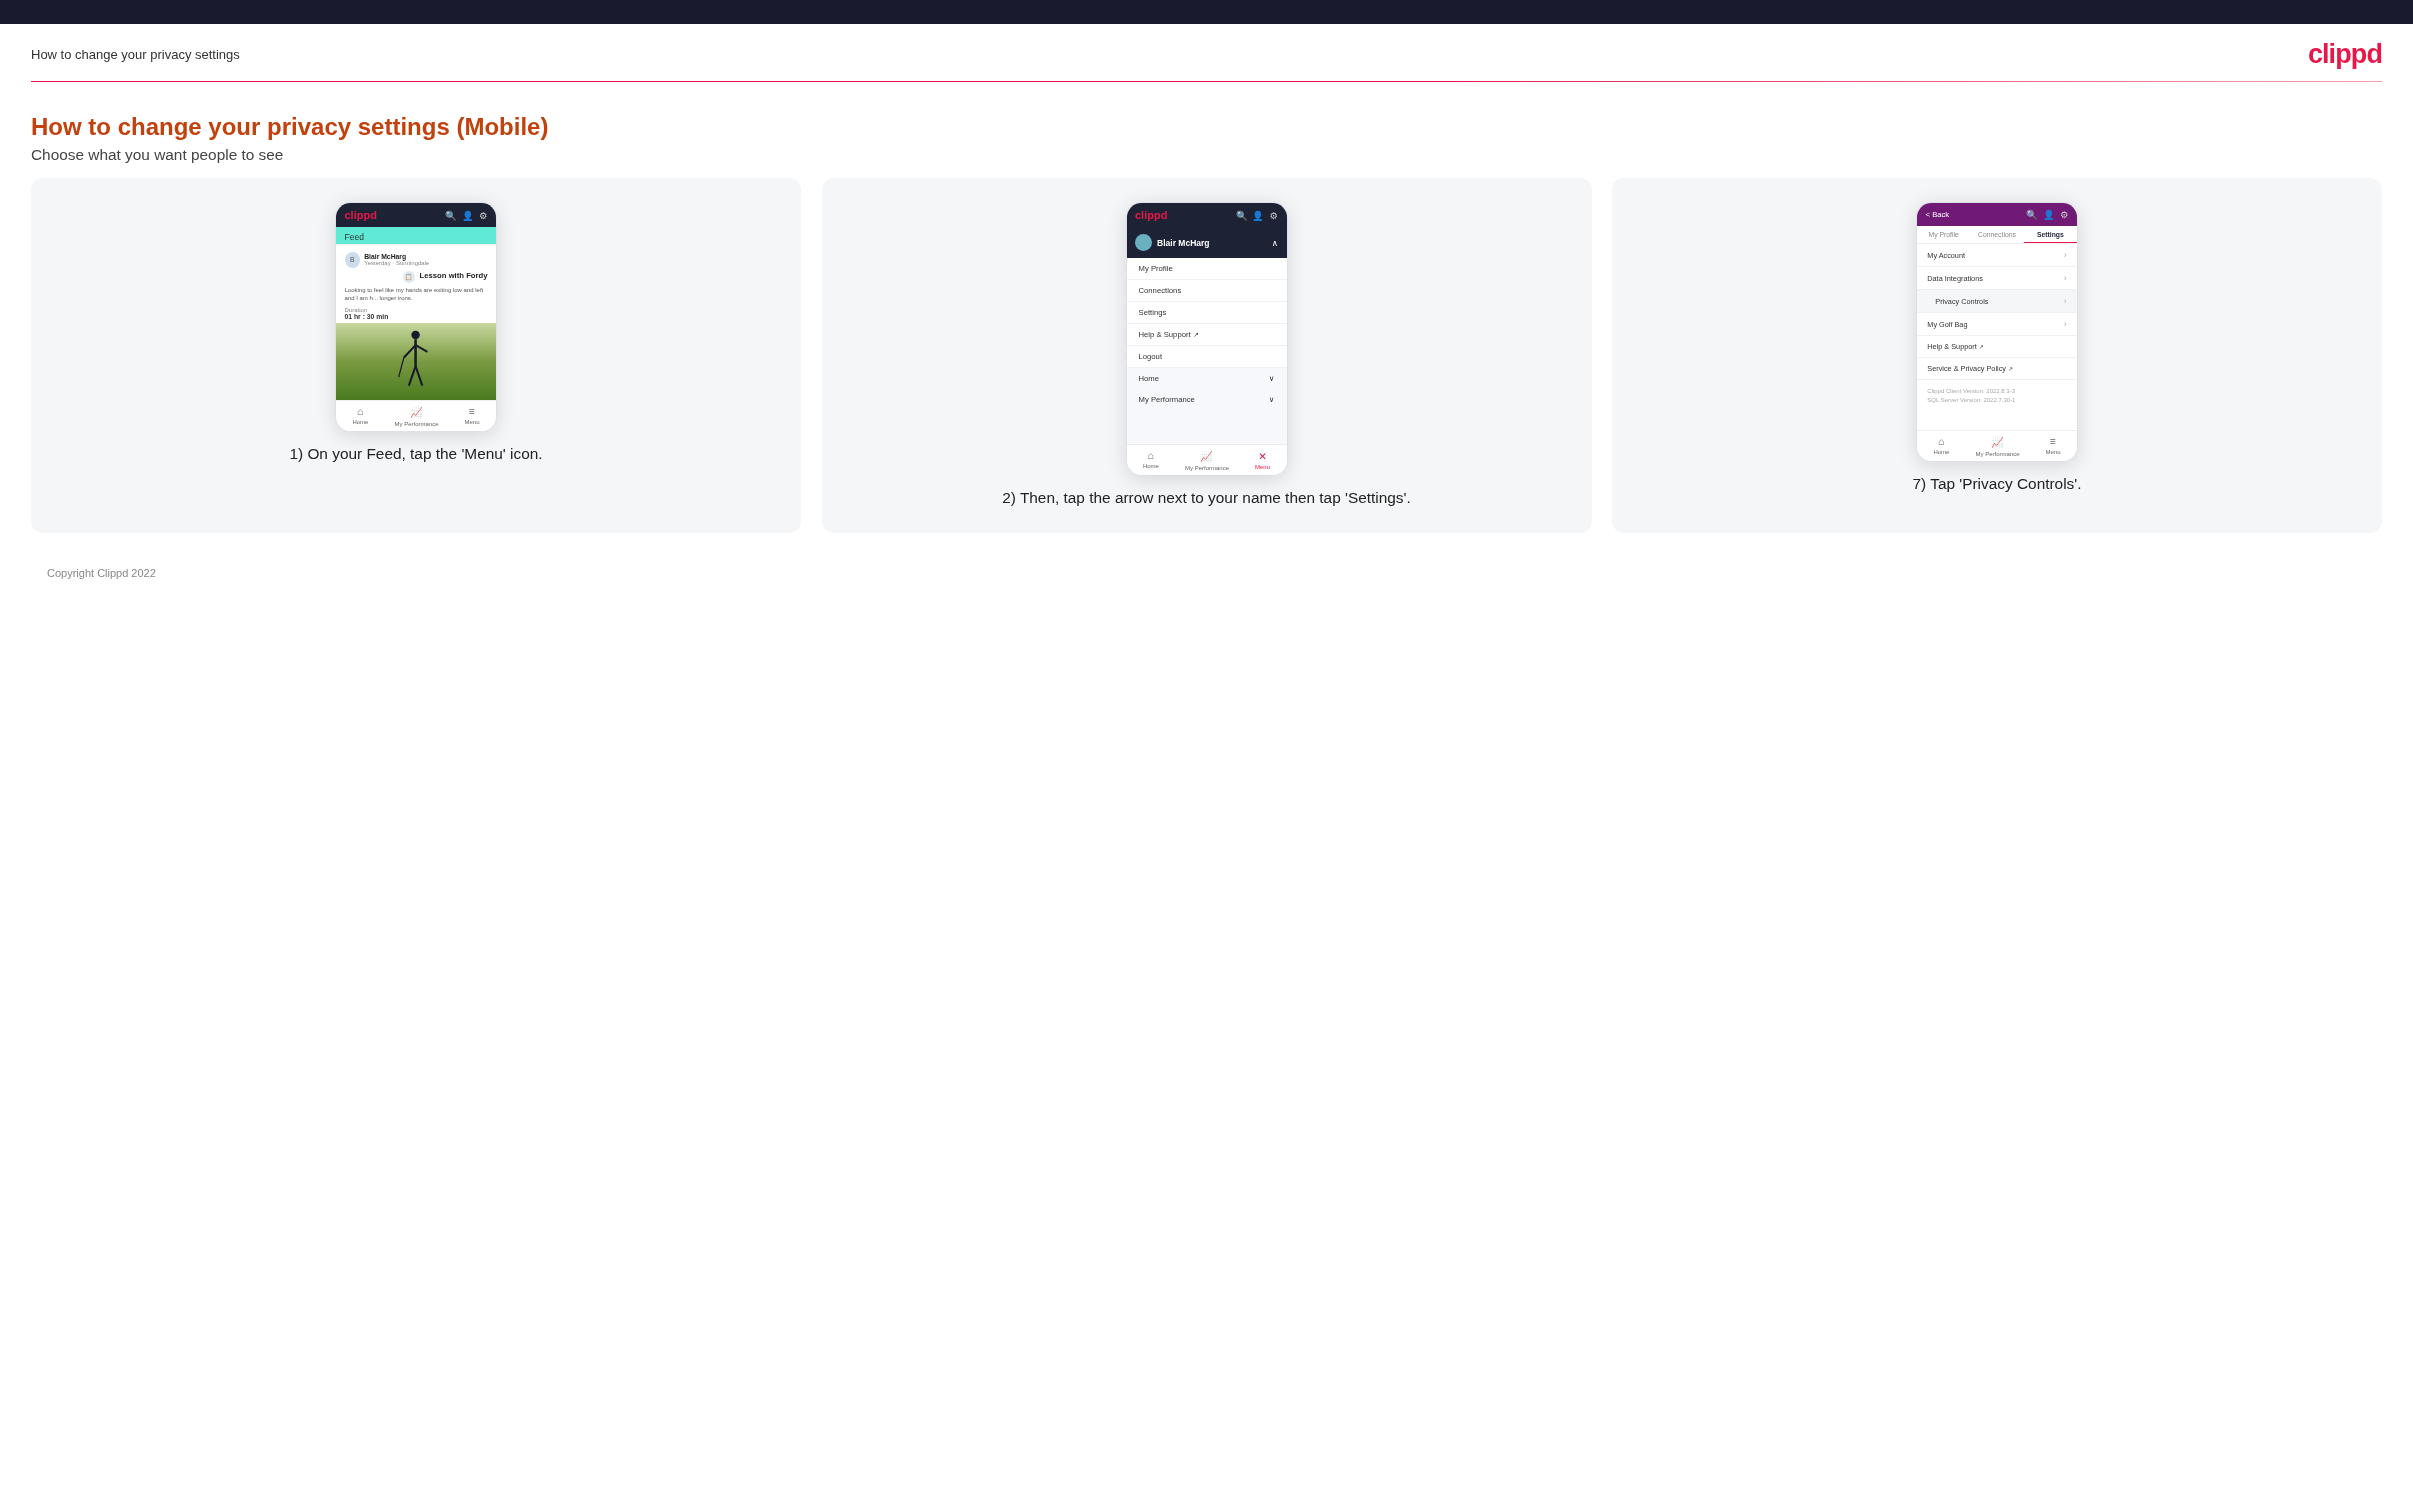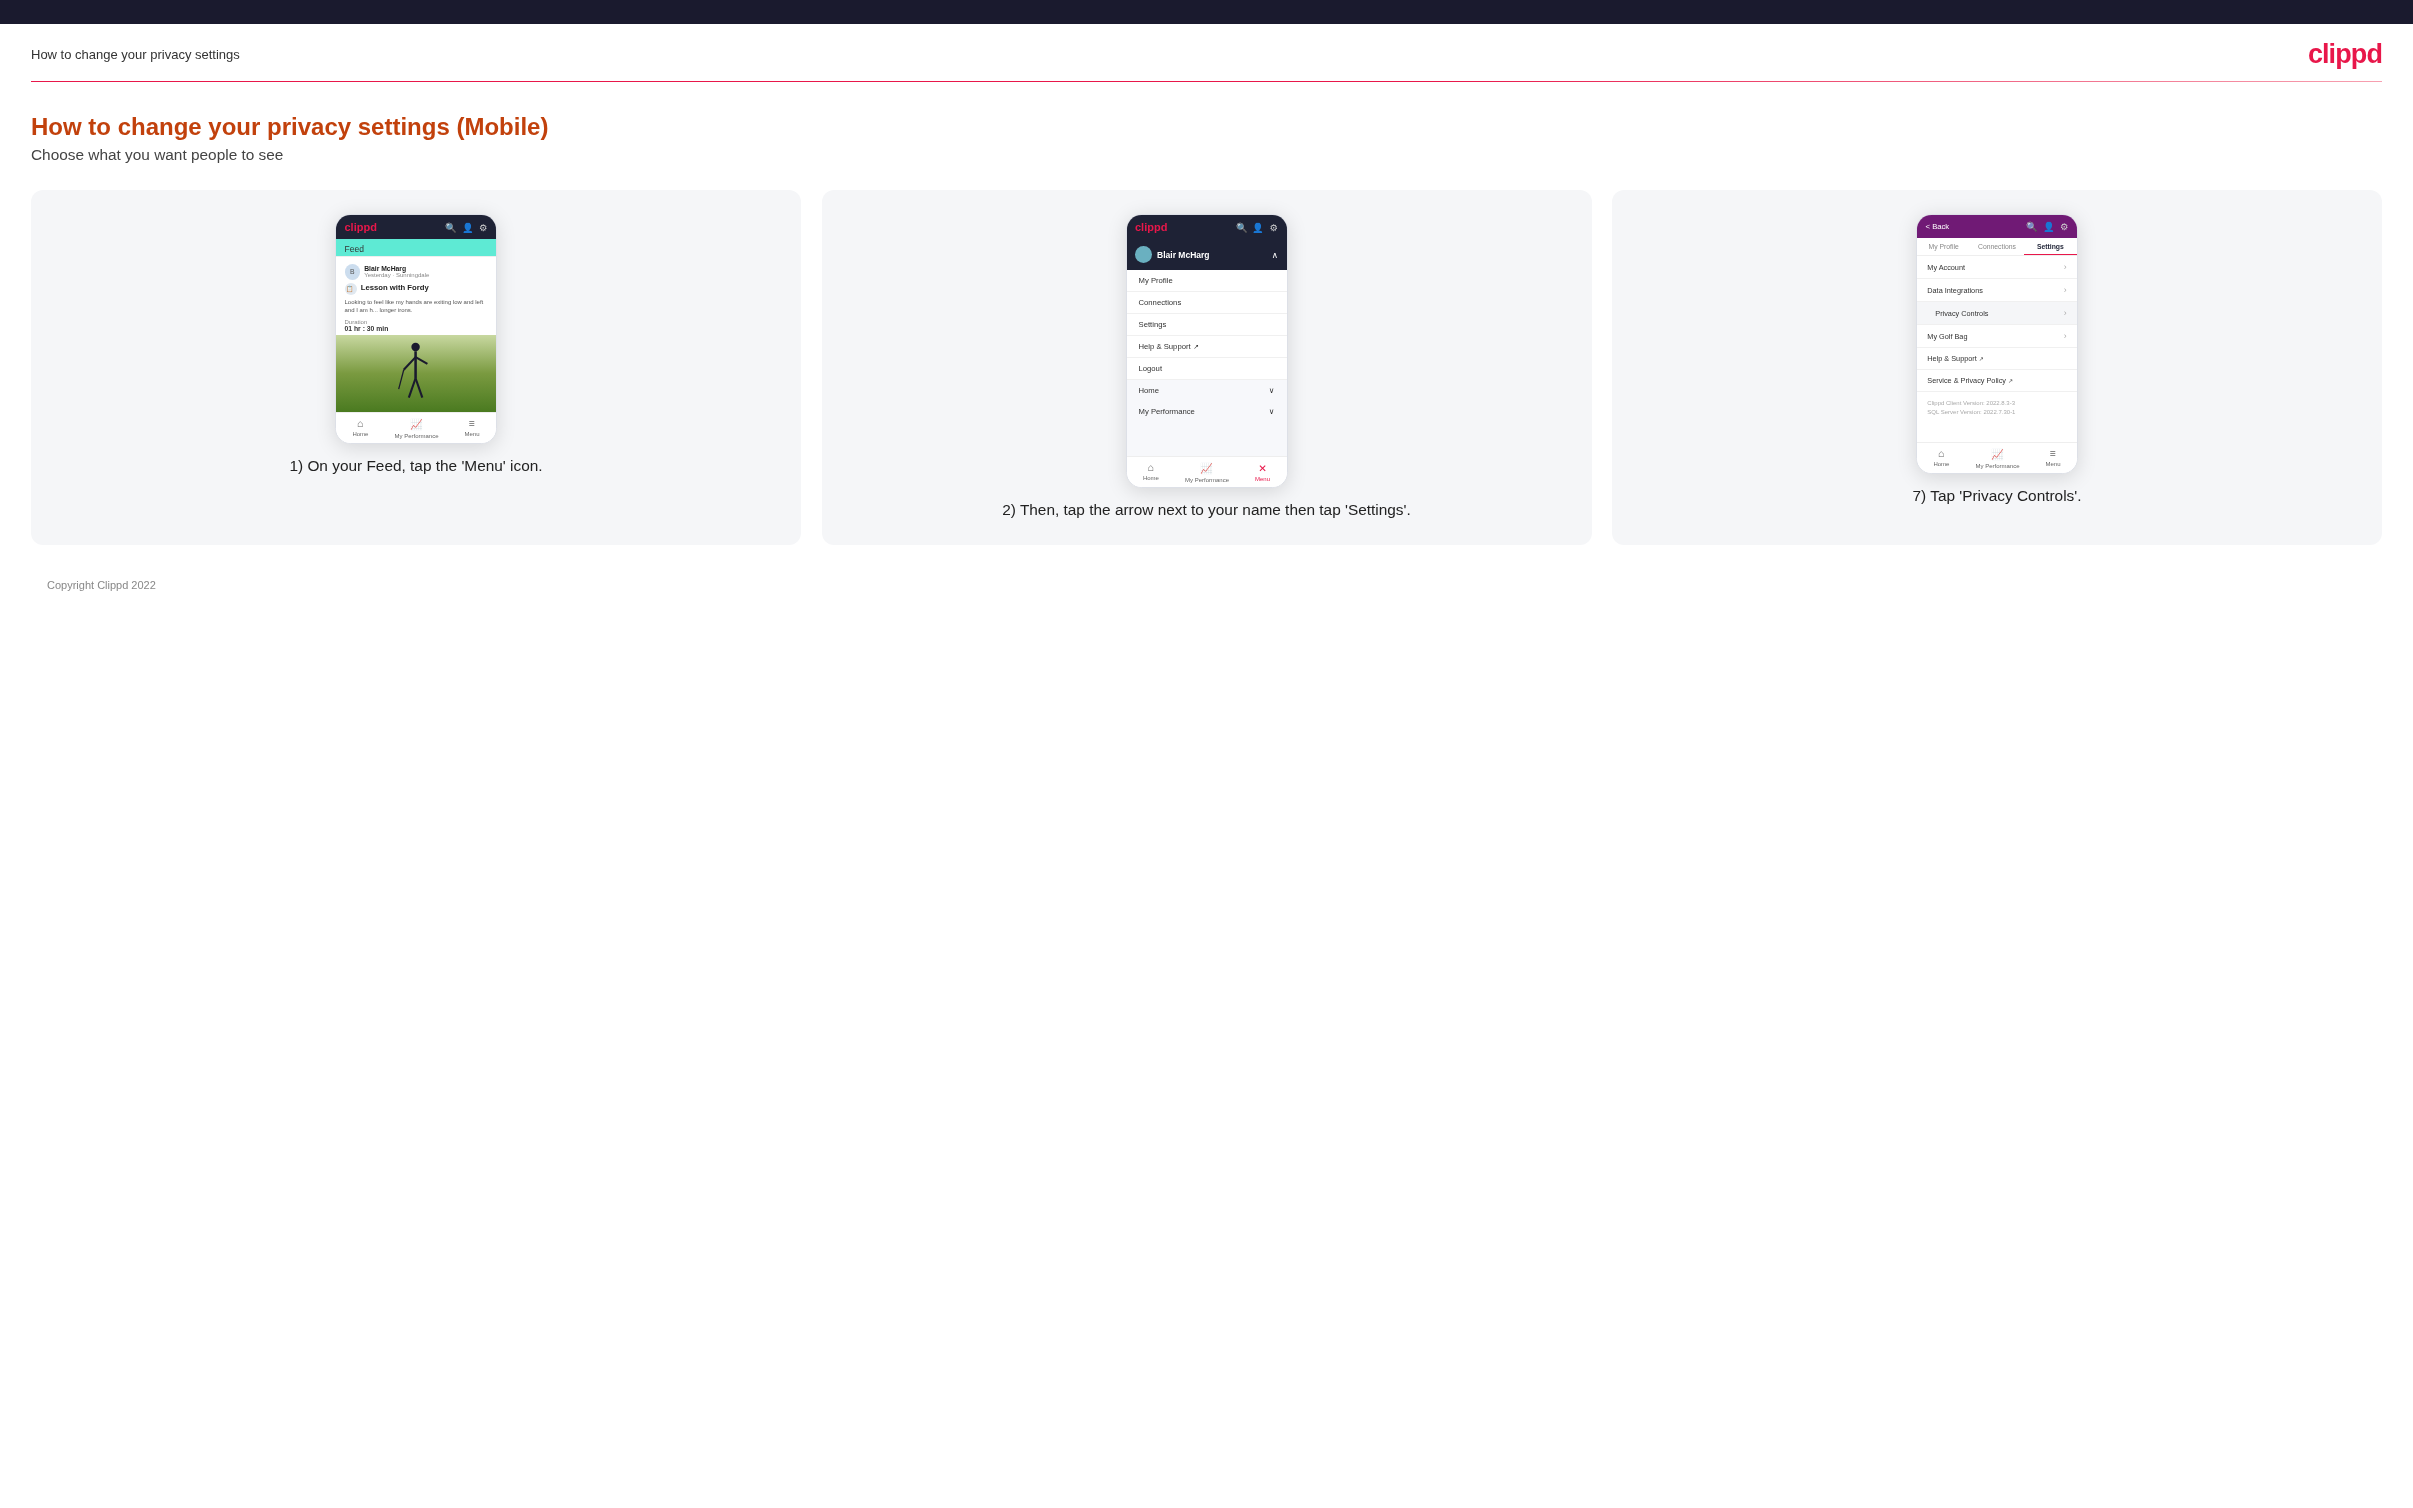--- a/index.html
+++ b/index.html
@@ -50,21 +50,21 @@
 
     .page-heading {
       font-size: 24px;
       font-weight: 800;
       color: #c2410c;
       margin-bottom: 5.1px;
     }
     .page-subheading {
       font-size: 15.4px;
       color: #444;
-      margin-bottom: 26px;
+      margin-bottom: 14px;
       font-weight: 400;
     }
 
     
     .steps-row {
       display: flex;
       gap: 20.5px;
       justify-content: space-between;
     }
 
@@ -325,21 +325,21 @@
 
         <div class="phone-feed-post">
           <div class="post-user-row">
             <div class="post-avatar">B</div>
             <div class="post-user-info">
               <span class="post-username">Blair McHarg</span>
               <span class="post-location">Yesterday · Sunningdale</span>
             </div>
           </div>
 
-          <div style="display:flex;align-items:center;gap:4.3px;margin-bottom:2.6px;">
+          <div style="display:flex;align-items:center;gap:4.3px;margin-bottom:2.6px;justify-content:flex-end;">
             <div style="width:12px;height:12px;border-radius:50%;background:#e0e8f0;display:flex;align-items:center;justify-content:center;font-size:6px;">📋</div>
             <span class="post-title">Lesson with Fordy</span>
           </div>
           <div class="post-text">Looking to feel like my hands are exiting low and left and I am h... longer irons.</div>
           <div class="post-duration">Duration</div>
           <div class="post-duration-val">01 hr : 30 min</div>
         </div>
 
         <div class="golf-image">
           <svg width="38" height="68" viewBox="0 0 45 80">

